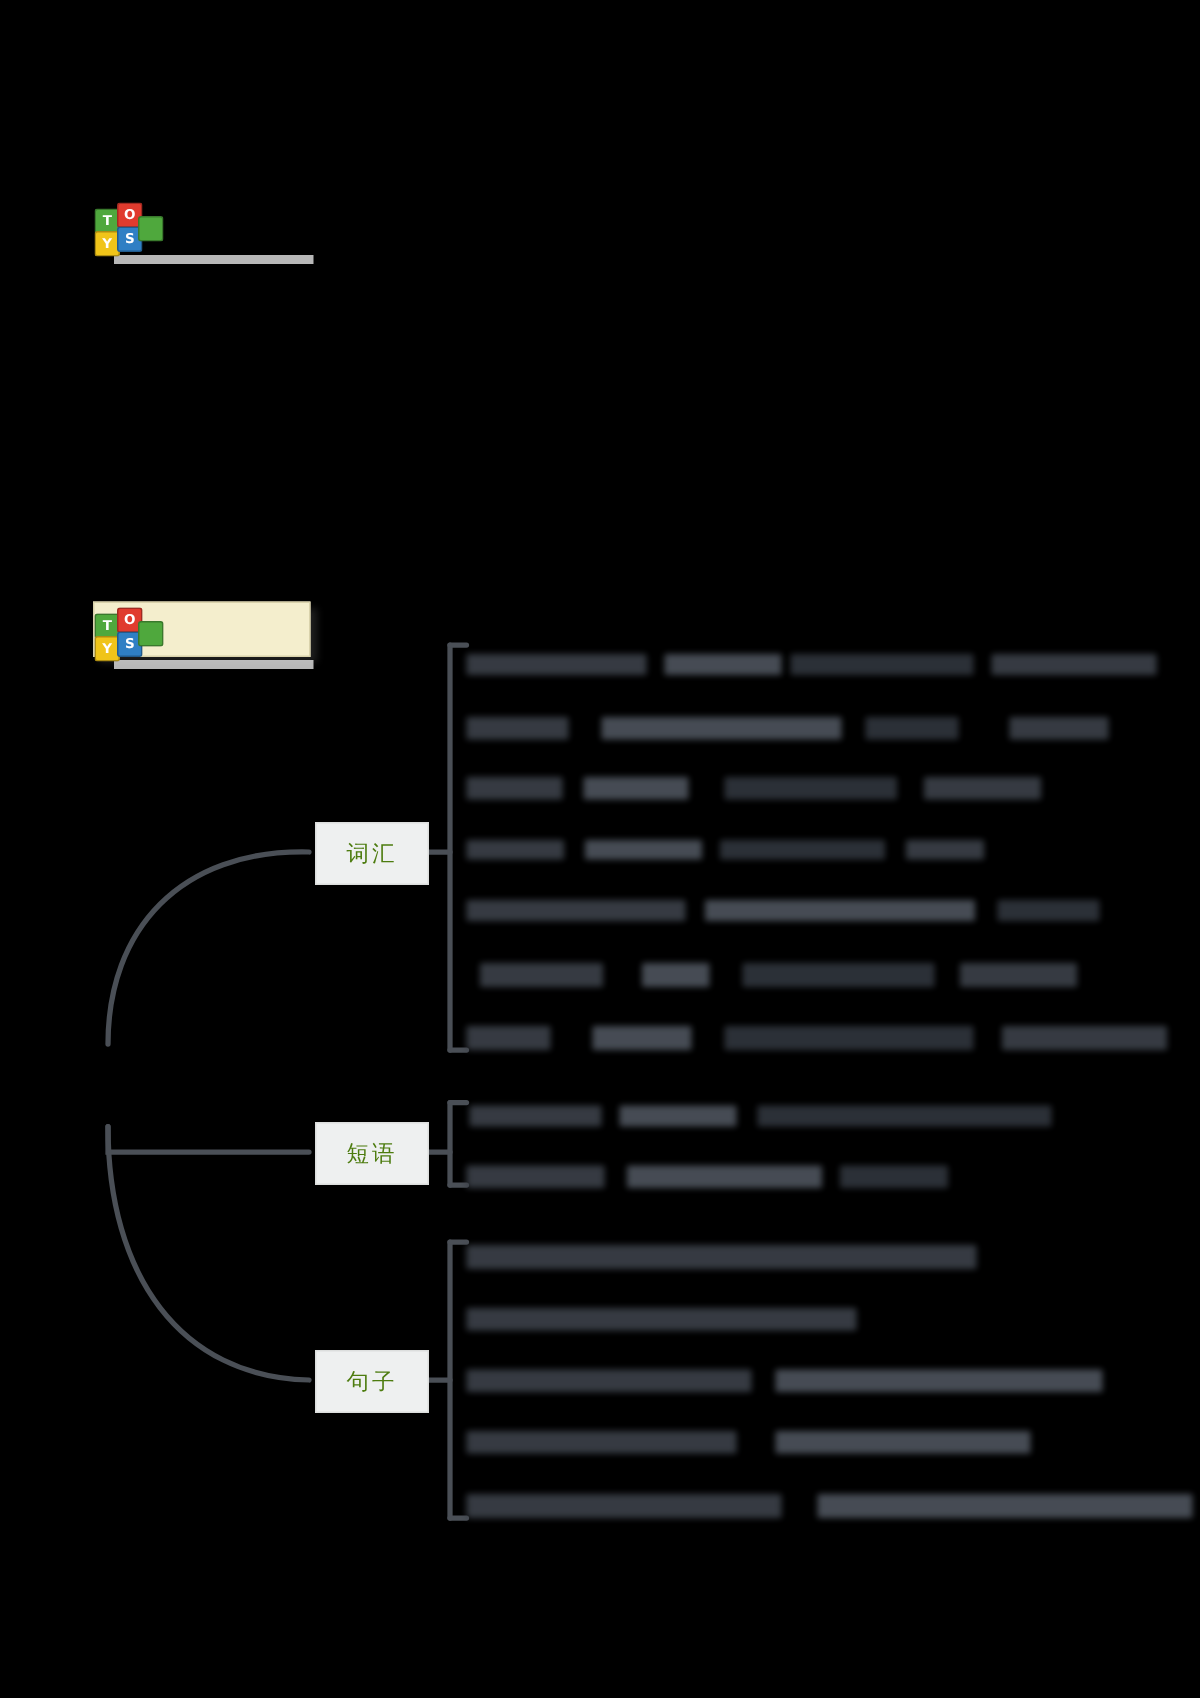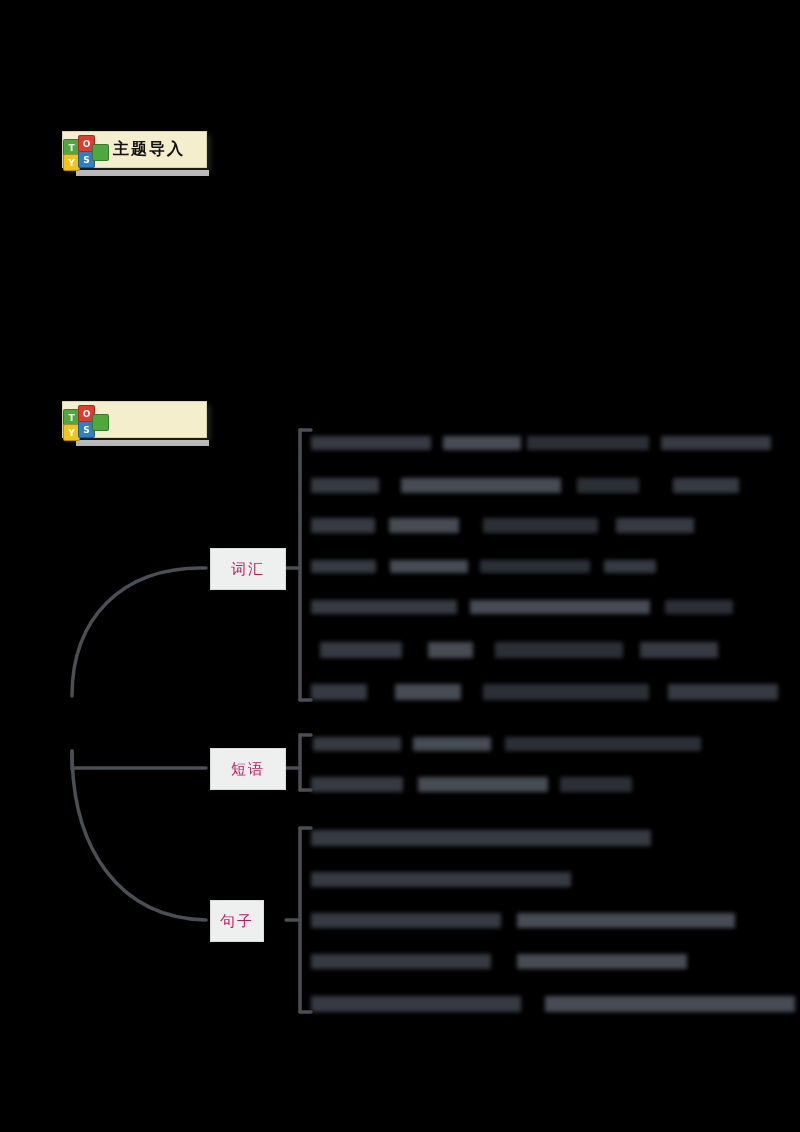--- a/index.html
+++ b/index.html
@@ -41,21 +41,21 @@
     position:absolute; background:#2a7fc1; border-radius:3px;
     display:flex; align-items:center; justify-content:center;
     color:#ffffff; font-size:20px; font-weight:700; letter-spacing:1px;
     font-family:"DejaVu Sans", sans-serif;
   }
 
   
   .branch-node {
     position:absolute; background:#eef0f0; border:1px solid #dcdedd;
     display:flex; align-items:center; justify-content:center;
-    color:#be185d; font-size:15px; letter-spacing:2px;
+    color:#4d7c0f; font-size:15px; letter-spacing:2px;
     font-family:"DejaVu Sans", sans-serif;
   }
   svg.lines { position:absolute; left:0; top:0; width:800px; height:1132px;
               pointer-events:none; }
 
   
   .redact {
     position:absolute;
     background:#393e46;
     filter: blur(2.2px);
@@ -91,23 +91,20 @@
       <path d="M 300 735 L 311 735"></path>
       <path d="M 300 790 L 311 790"></path>
 
       <path d="M 300 828 L 300 1012"></path>
       <path d="M 300 828 L 311 828"></path>
       <path d="M 300 1012 L 311 1012"></path>
     </g>
   </svg>
 
   <div class="banner-shadow" style="left:76px; top:170px; width:133px; height:6px;"></div>
-  <div class="banner" style="left:62px; top:131px; width:145px; height:37px;">
-    <span class="banner-title">主题导入</span>
-  </div>
   <div class="toys-icon" style="left:63px; top:135px;">
     <div class="blk" style="left:0px;  top:4px;  background:#4fa83d;">T</div>
     <div class="blk" style="left:15px; top:0px;  background:#e03b2e;">O</div>
     <div class="blk" style="left:0px;  top:19px; background:#f0c419;">Y</div>
     <div class="blk" style="left:15px; top:16px; background:#2f7fc4;">S</div>
     <div class="blk" style="left:29px; top:9px;  background:#4fa83d;"></div>
   </div>
 
   <div class="banner-shadow" style="left:76px; top:440px; width:133px; height:6px;"></div>
   <div class="banner" style="left:62px; top:401px; width:145px; height:37px;">
@@ -121,21 +118,21 @@
     <div class="blk" style="left:29px; top:9px;  background:#4fa83d;"></div>
   </div>
 
 
   <div class="branch-node" style="left:210px; top:548px; width:76px; height:42px;">
     <span>词汇</span>
   </div>
   <div class="branch-node" style="left:210px; top:748px; width:76px; height:42px;">
     <span>短语</span>
   </div>
-  <div class="branch-node" style="left:210px; top:900px; width:54px; height:42px;">
+  <div class="branch-node" style="left:210px; top:900px; width:76px; height:42px;">
     <span>句子</span>
   </div>
 
   <div id="redact-layer">
       <div class="redact" style="left: 311px; top: 436px; width: 120px; height: 14px;"></div>
       <div class="redact light" style="left: 443px; top: 436px; width: 78px; height: 14px;"></div>
       <div class="redact dim" style="left: 527px; top: 436px; width: 122px; height: 14px;"></div>
       <div class="redact" style="left: 661px; top: 436px; width: 110px; height: 14px;"></div>
       <div class="redact" style="left: 311px; top: 478px; width: 68px; height: 15px;"></div>
       <div class="redact light" style="left: 401px; top: 478px; width: 160px; height: 15px;"></div>

